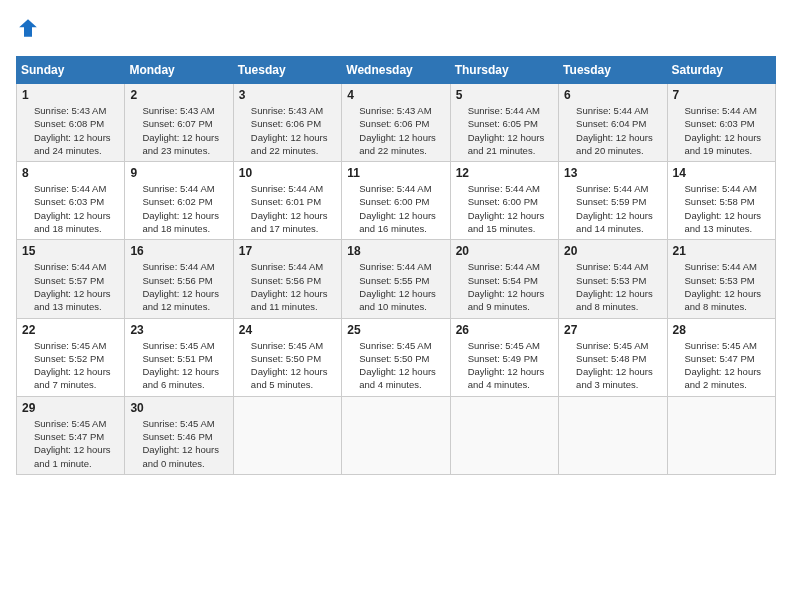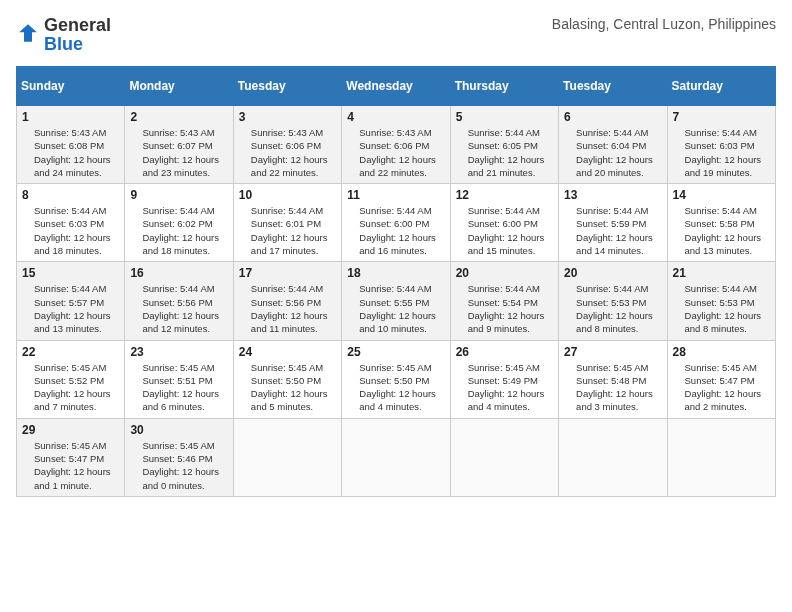--- a/index.html
+++ b/index.html
@@ -50,21 +50,21 @@
       color: #555;
     }
     .calendar-table {
       width: 100%;
       border-collapse: collapse;
       font-size: 10.5px;
     }
     .calendar-table th {
       background-color: #2e75b6;
       color: #fff;
-      padding: 12px 4px;
+      padding: 6px 4px;
       text-align: left;
       font-size: 12px;
       font-weight: bold;
       border: 1px solid #2e75b6;
     }
     .calendar-table td {
       border: 1px solid #ccc;
       vertical-align: top;
       padding: 4px 5px;
       width: calc(100% / 7);
@@ -97,27 +97,22 @@
 </head>
 <body>
 
 <div class="header-area">
   <div class="logo">
     <div>
       <svg class="logo-icon" viewBox="0 0 30 30" xmlns="http://www.w3.org/2000/svg">
         <polygon points="15,4 26,14 20,14 20,26 10,26 10,14 4,14" fill="#1a6fc4"></polygon>
       </svg>
     </div>
-    <div>
-      <span class="logo-text-general">General</span><br>
-      <span class="logo-text-blue">Blue</span>
-    </div>
   </div>
   <div class="title-area">
-    <div class="location-title">Balasing, Central Luzon, Philippines</div>
   </div>
 </div>
 
 <table class="calendar-table">
   <thead>
     <tr id="weekday-header">
     <th>Sunday</th>
         <th>Monday</th>
         <th>Tuesday</th>
         <th>Wednesday</th>

